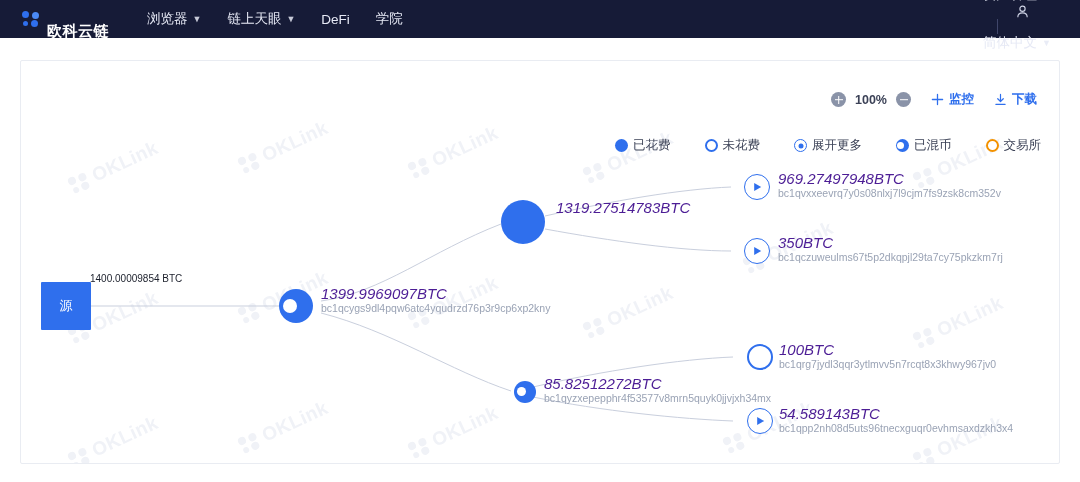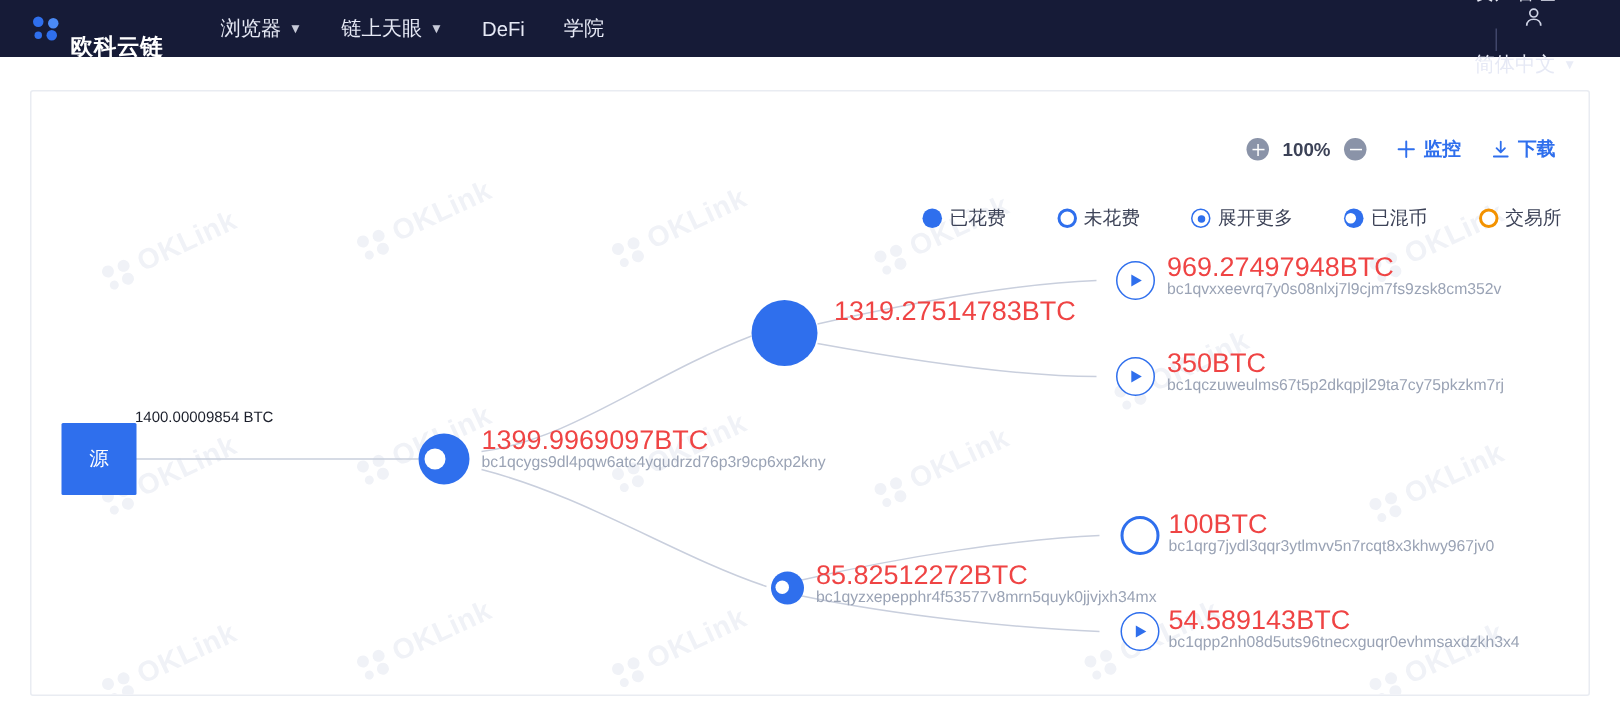--- a/index.html
+++ b/index.html
@@ -136,21 +136,21 @@
     border-left: 7px solid #2f6fed;
     border-top: 4.5px solid transparent;
     border-bottom: 4.5px solid transparent;
   }
   .dot-mixed { background: #2f6fed; overflow: hidden; }
   .dot-mixed::after {
     content: ""; position: absolute; border-radius: 50%; background: #ffffff;
   }
 
   .nlabel { position: absolute; white-space: nowrap; }
-  .namt { font-size: 18px; color: #ef4444; line-height: 15px; }
+  .namt { font-size: 15px; color: #4c1d95; line-height: 15px; font-style: italic; }
   .naddr { font-size: 10.5px; color: #9aa3b5; line-height: 14px; text-align: center; }
 </style>
 </head>
 <body>
 
 <div class="navbar">
   <div class="brand">
     <span class="brand-logo">
       <i class="d1"></i>
         <i class="d2"></i>

